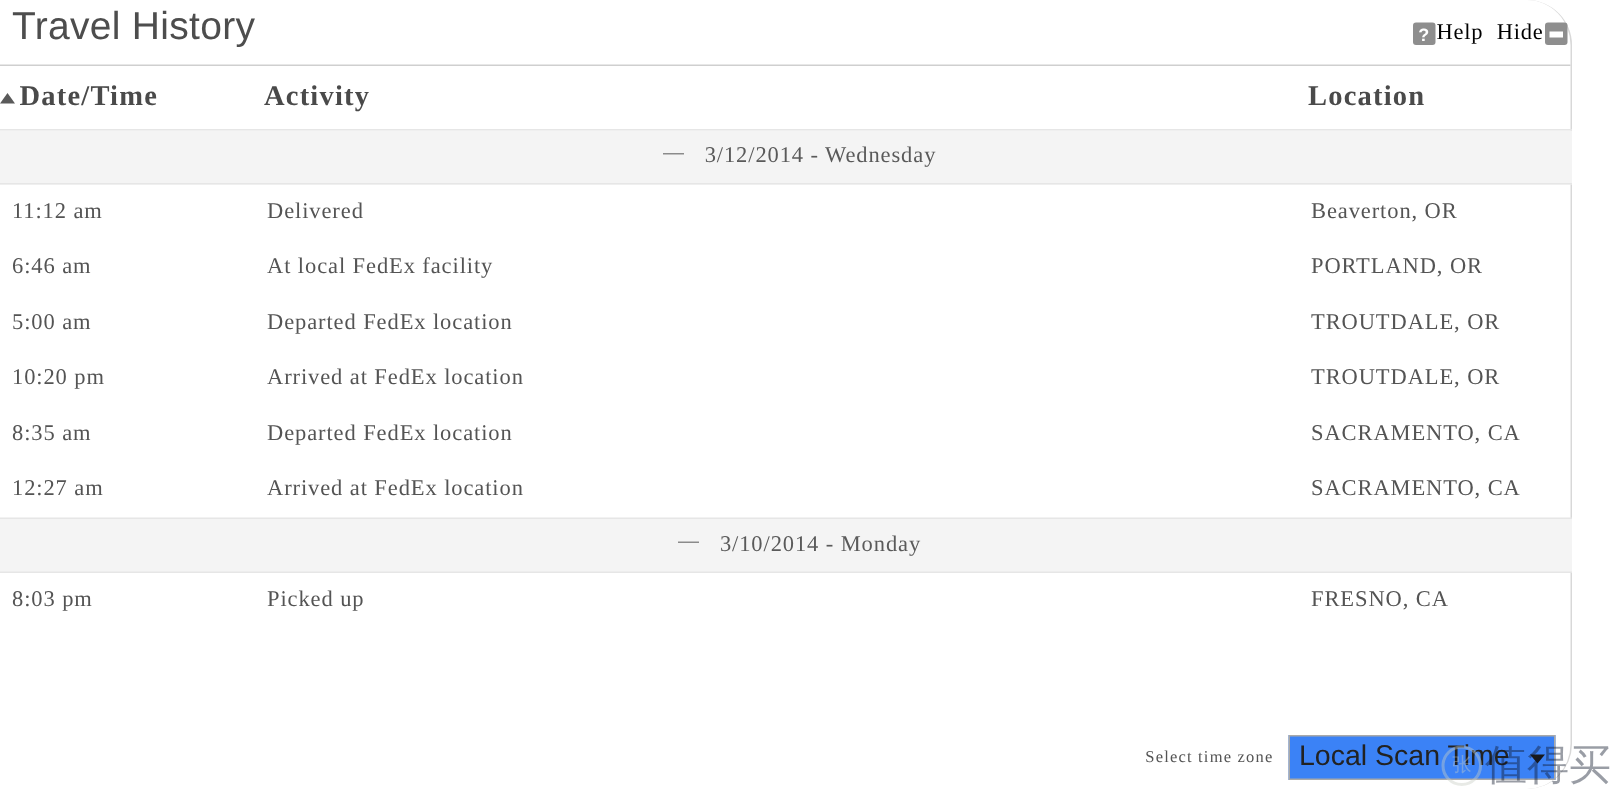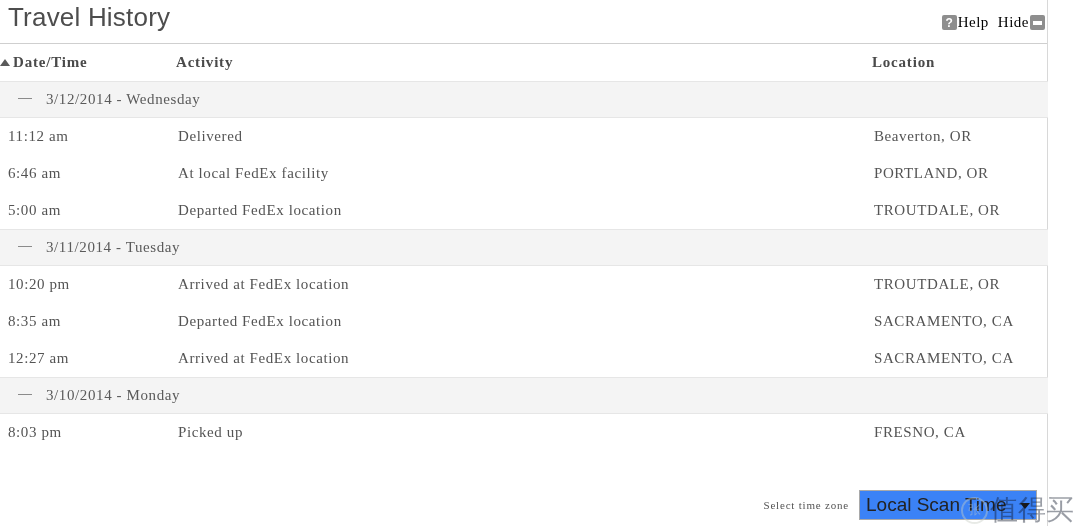--- a/index.html
+++ b/index.html
@@ -18,20 +18,21 @@
 
   .panel {
     position: absolute;
     left: 0;
     top: 0;
     width: 1048px;
     height: 526px;
     border-right: 1px solid #d8d8d8;
     box-sizing: border-box;
     background: #fff;
+    border-radius: 30px;
   }
 
   
   .panel-header {
     position: relative;
     height: 44px;
     border-bottom: 1px solid #cfcfcf;
     box-sizing: border-box;
   }
   .panel-title {
@@ -100,21 +101,21 @@
     font-size: 15px;
     letter-spacing: 0.6px;
   }
   .col-time  { width: 176px; }
   .col-act   { width: 696px; }
   .col-loc   { width: 176px; }
 
   .tbl thead th {
     text-align: left;
     font-weight: bold;
-    font-size: 15px;
+    font-size: 19px;
     color: #4a4a4a;
     padding: 10px 0 10px 0;
     letter-spacing: 0.8px;
     white-space: nowrap;
   }
   .th-datetime { padding-left: 10px; }
   .th-activity { padding-left: 2px; }
   .th-location { padding-left: 2px; }
   .sort-tri {
     display: inline-block;
@@ -126,20 +127,21 @@
     vertical-align: 1px;
   }
 
   tr.group-row td {
     background: #f4f4f4;
     border-top: 1px solid #e6e6e6;
     border-bottom: 1px solid #e6e6e6;
     padding: 9px 0 9px 0;
     color: #5a5a5a;
     white-space: nowrap;
+    text-align: center;
   }
   .group-cell { padding-left: 18px !important; }
   .collapse-dash {
     display: inline-block;
     width: 14px;
     border-top: 1px solid #8b8b8b;
     vertical-align: 5px;
     margin-right: 14px;
     cursor: pointer;
   }
@@ -293,25 +295,20 @@
         <td class="cell-time">6:46 am</td>
         <td class="cell-act">At local FedEx facility</td>
         <td class="cell-loc">PORTLAND, OR</td>
       </tr>
       <tr class="data-row">
         <td class="cell-time">5:00 am</td>
         <td class="cell-act">Departed FedEx location</td>
         <td class="cell-loc">TROUTDALE, OR</td>
       </tr>
 
-      <tr class="group-row">
-        <td class="group-cell" colspan="3">
-          <span class="collapse-dash"></span><span>3/11/2014 - Tuesday</span>
-        </td>
-      </tr>
       <tr class="data-row">
         <td class="cell-time">10:20 pm</td>
         <td class="cell-act">Arrived at FedEx location</td>
         <td class="cell-loc">TROUTDALE, OR</td>
       </tr>
       <tr class="data-row">
         <td class="cell-time">8:35 am</td>
         <td class="cell-act">Departed FedEx location</td>
         <td class="cell-loc">SACRAMENTO, CA</td>
       </tr>

